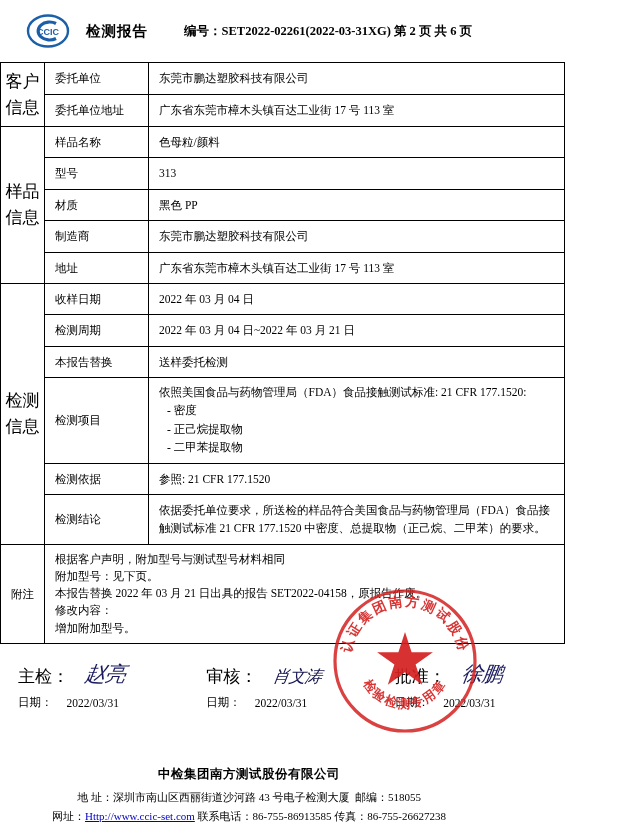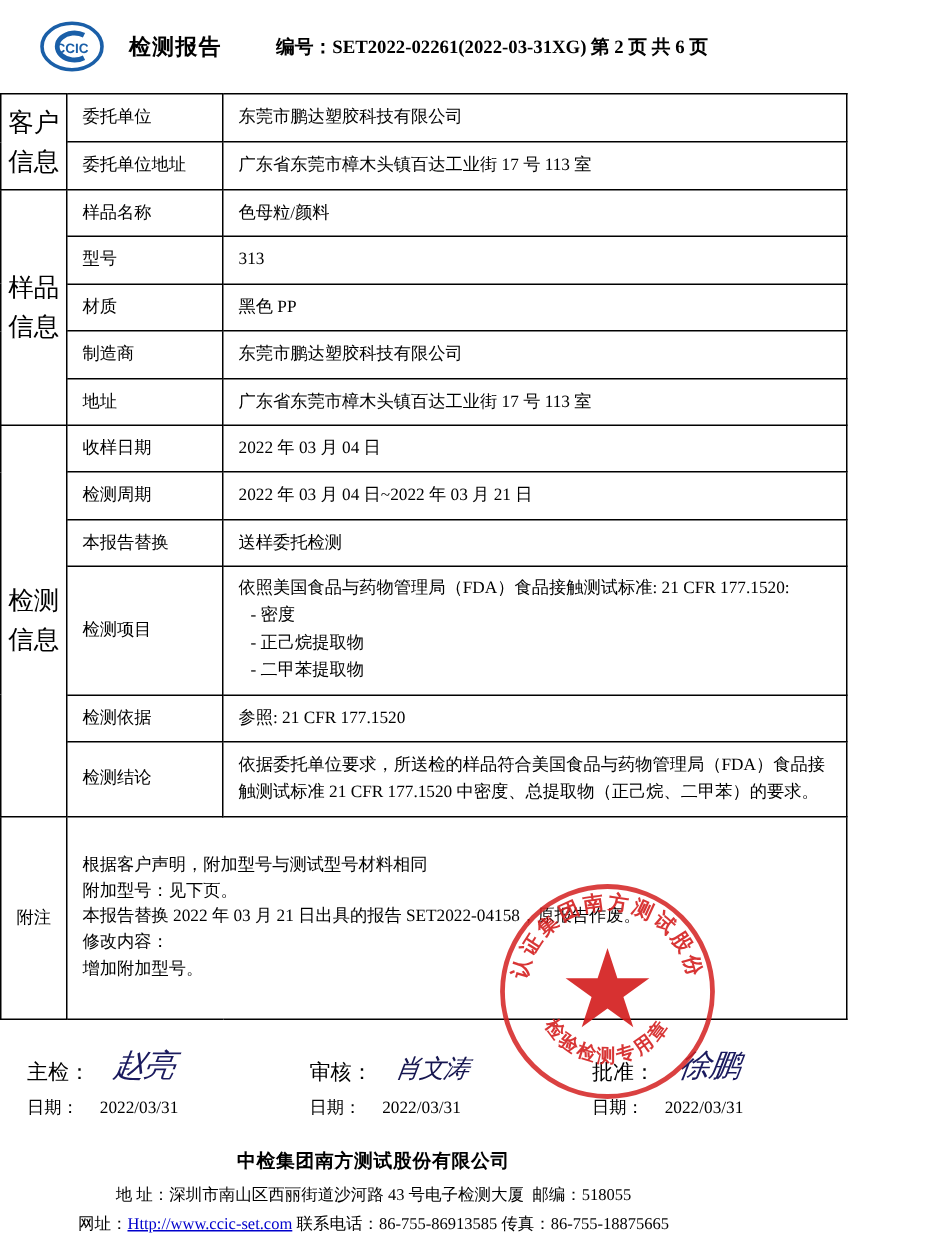--- a/index.html
+++ b/index.html
@@ -94,21 +94,21 @@
     line-height: 1.5;
   }
   .multiline {
     line-height: 1.85;
   }
   .indent-item {
     display: block;
     padding-left: 8px;
   }
   td.note-cell {
-    padding: 24px 10px;
+    padding: 6px 10px;
     line-height: 1.95;
     vertical-align: top;
   }
   td.note-label {
     text-align: center;
     vertical-align: middle;
     width: 44px;
   }
 
   
@@ -123,21 +123,21 @@
     height: 44px;
     padding-top: 12px;
     box-sizing: border-box;
   }
   .sig-cell {
     display: flex;
     align-items: flex-end;
     flex: 1 1 0;
   }
   .sig-cell .sig-lbl {
-    font-size: 14px;
+    font-size: 17px;
     white-space: nowrap;
     padding-left: 18px;
   }
   .hand {
     font-family: "Liberation Serif", serif;
     font-style: italic;
     font-size: 19px;
     color: #1a1a5e;
     margin-left: 16px;
     white-space: nowrap;
@@ -358,17 +358,17 @@
       <polygon fill="#d42020" opacity="0.92" points="75,46 81.6,66.2 102.9,66.2 85.6,78.6 92.2,98.8 75,86.3 57.8,98.8 64.4,78.6 47.1,66.2 68.4,66.2"></polygon>
     </svg>
   </div>
 
   <div class="footer">
     <div class="f-company">中检集团南方测试股份有限公司</div>
     <div>
       <span>地  址：</span><span>深圳市南山区西丽街道沙河路 43 号电子检测大厦</span>&nbsp;&nbsp;<span>邮编：</span><span>518055</span>
     </div>
     <div>
-      <span>网址：</span><span class="link">Http://www.ccic-set.com</span>&nbsp;<span>联系电话：</span><span>86-755-86913585</span>&nbsp;<span>传真：</span><span>86-755-18875665</span>
+      <span>网址：</span><span class="link">Http://www.ccic-set.com</span>&nbsp;<span>联系电话：</span><span>86-755-86913585</span>&nbsp;<span>传真：</span><span>86-755-26627238</span>
     </div>
   </div>
 
 </div>
 
 </body></html>

